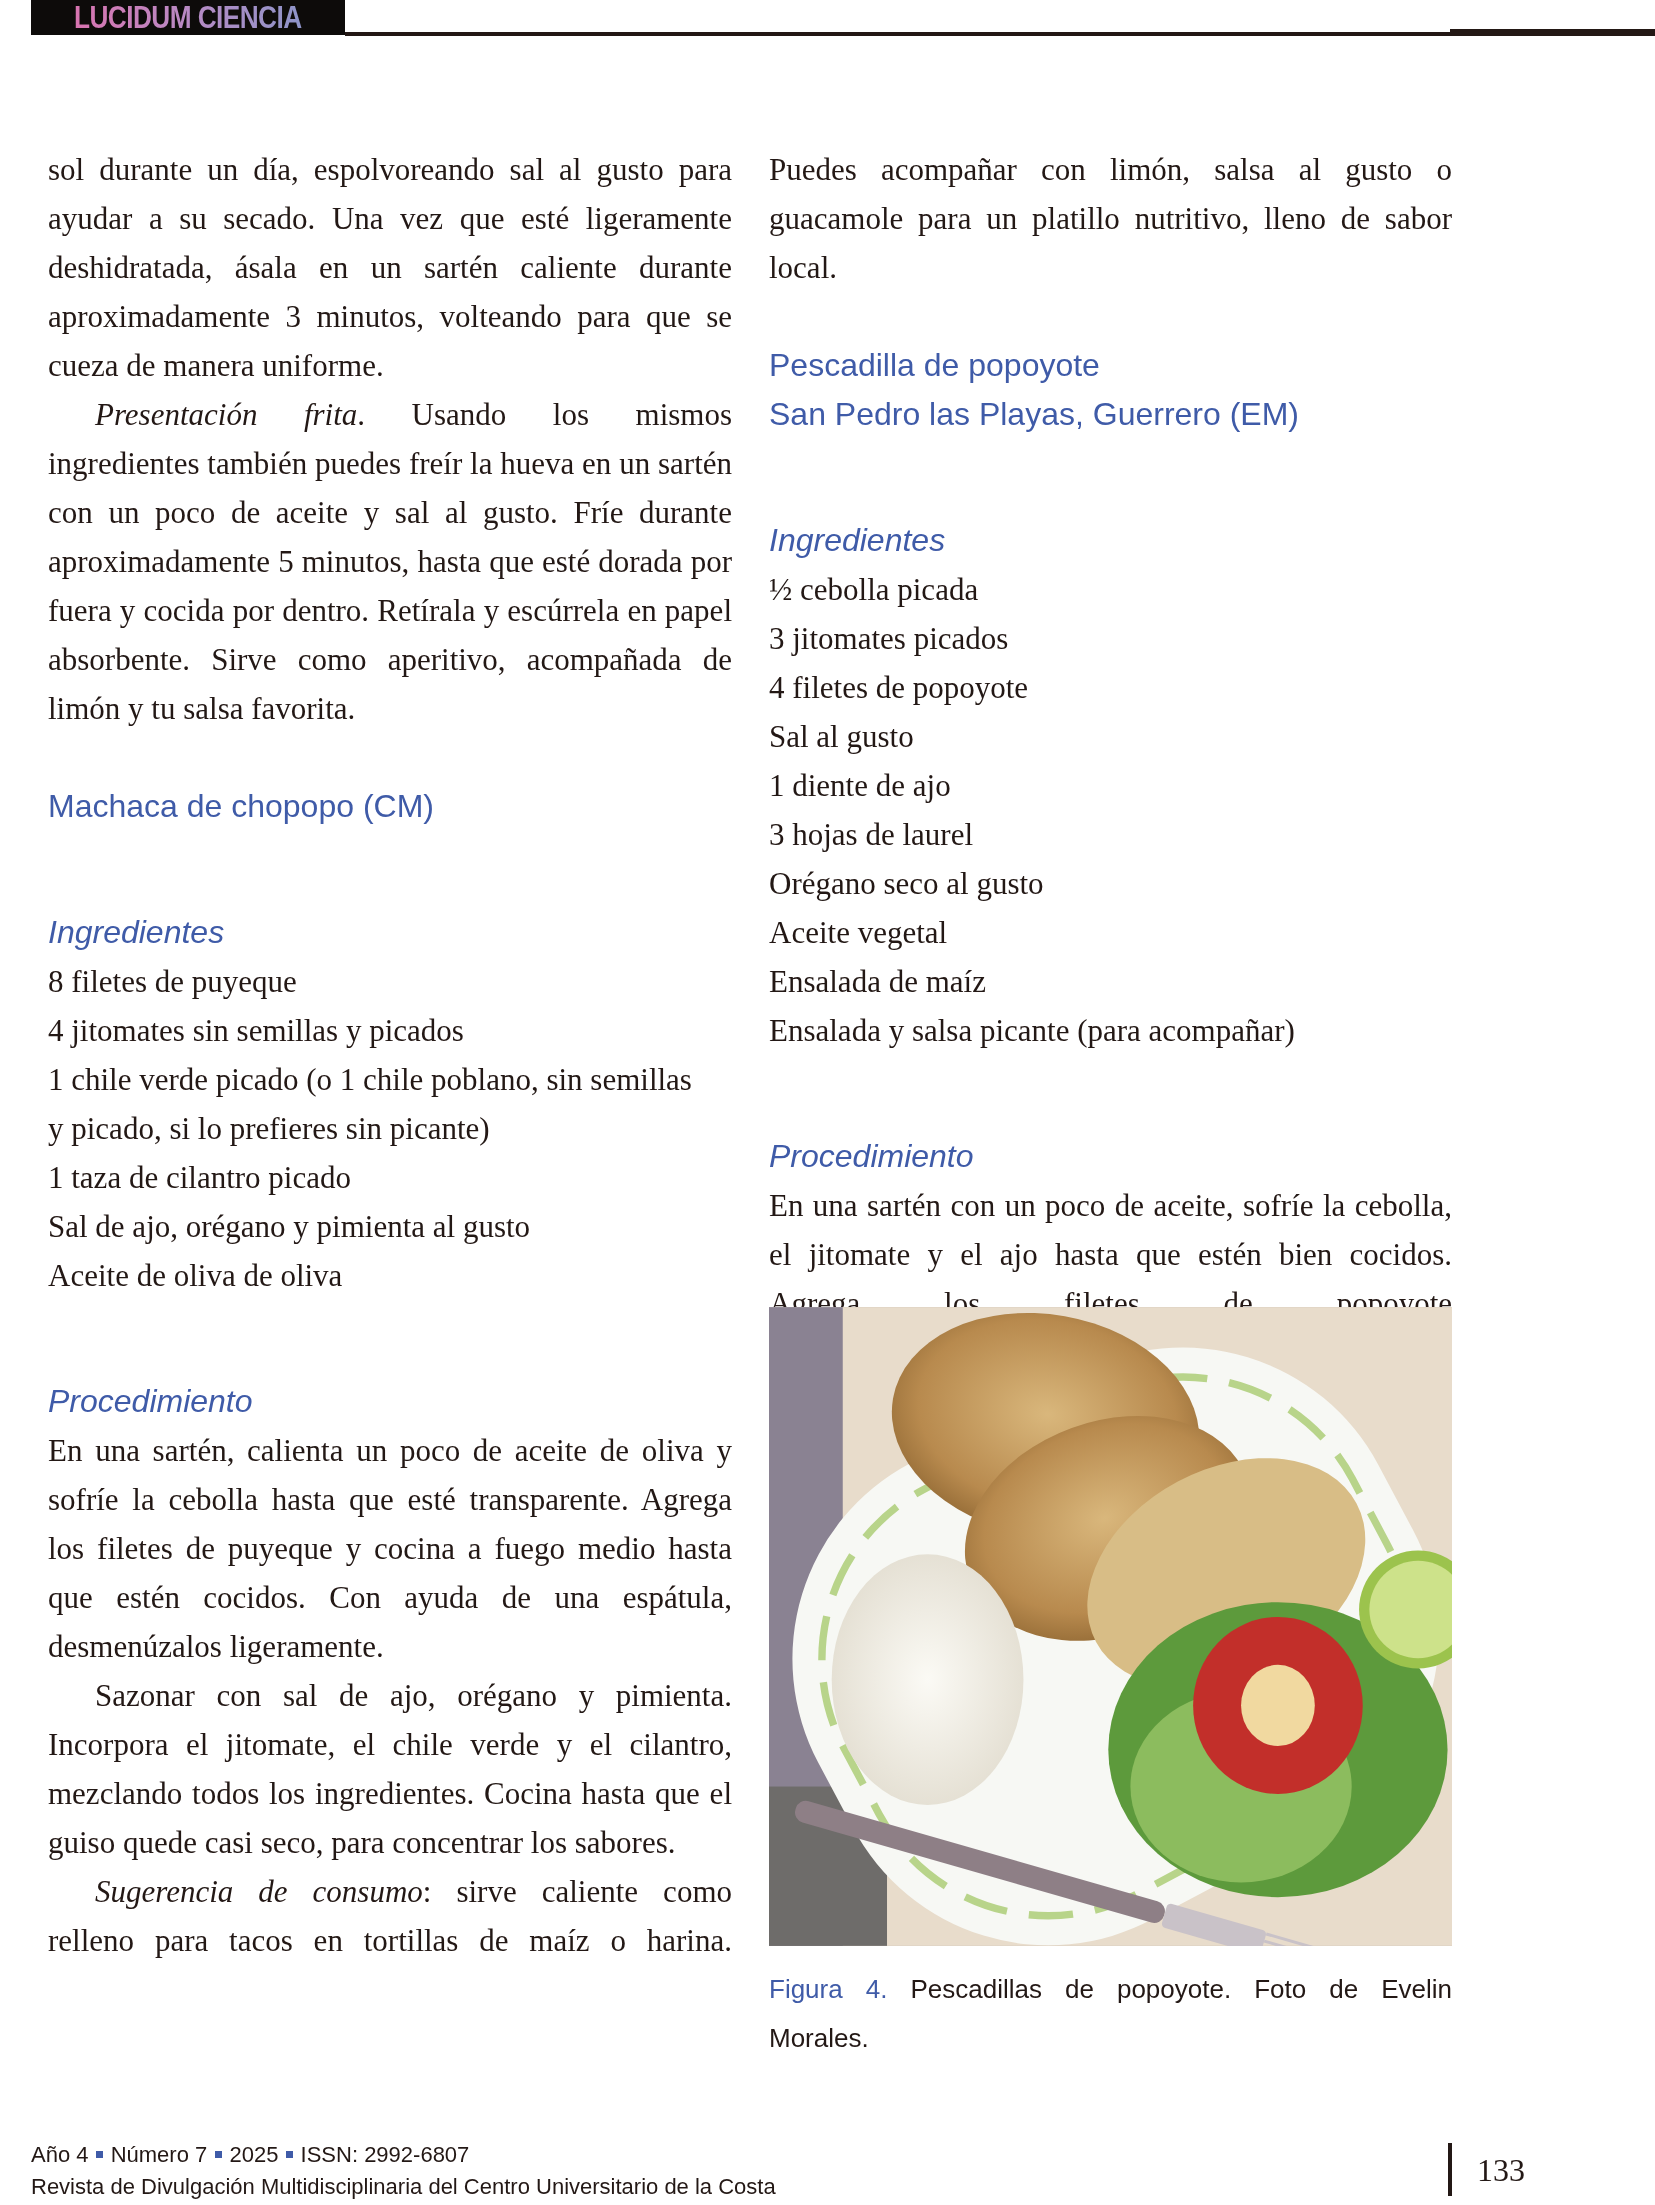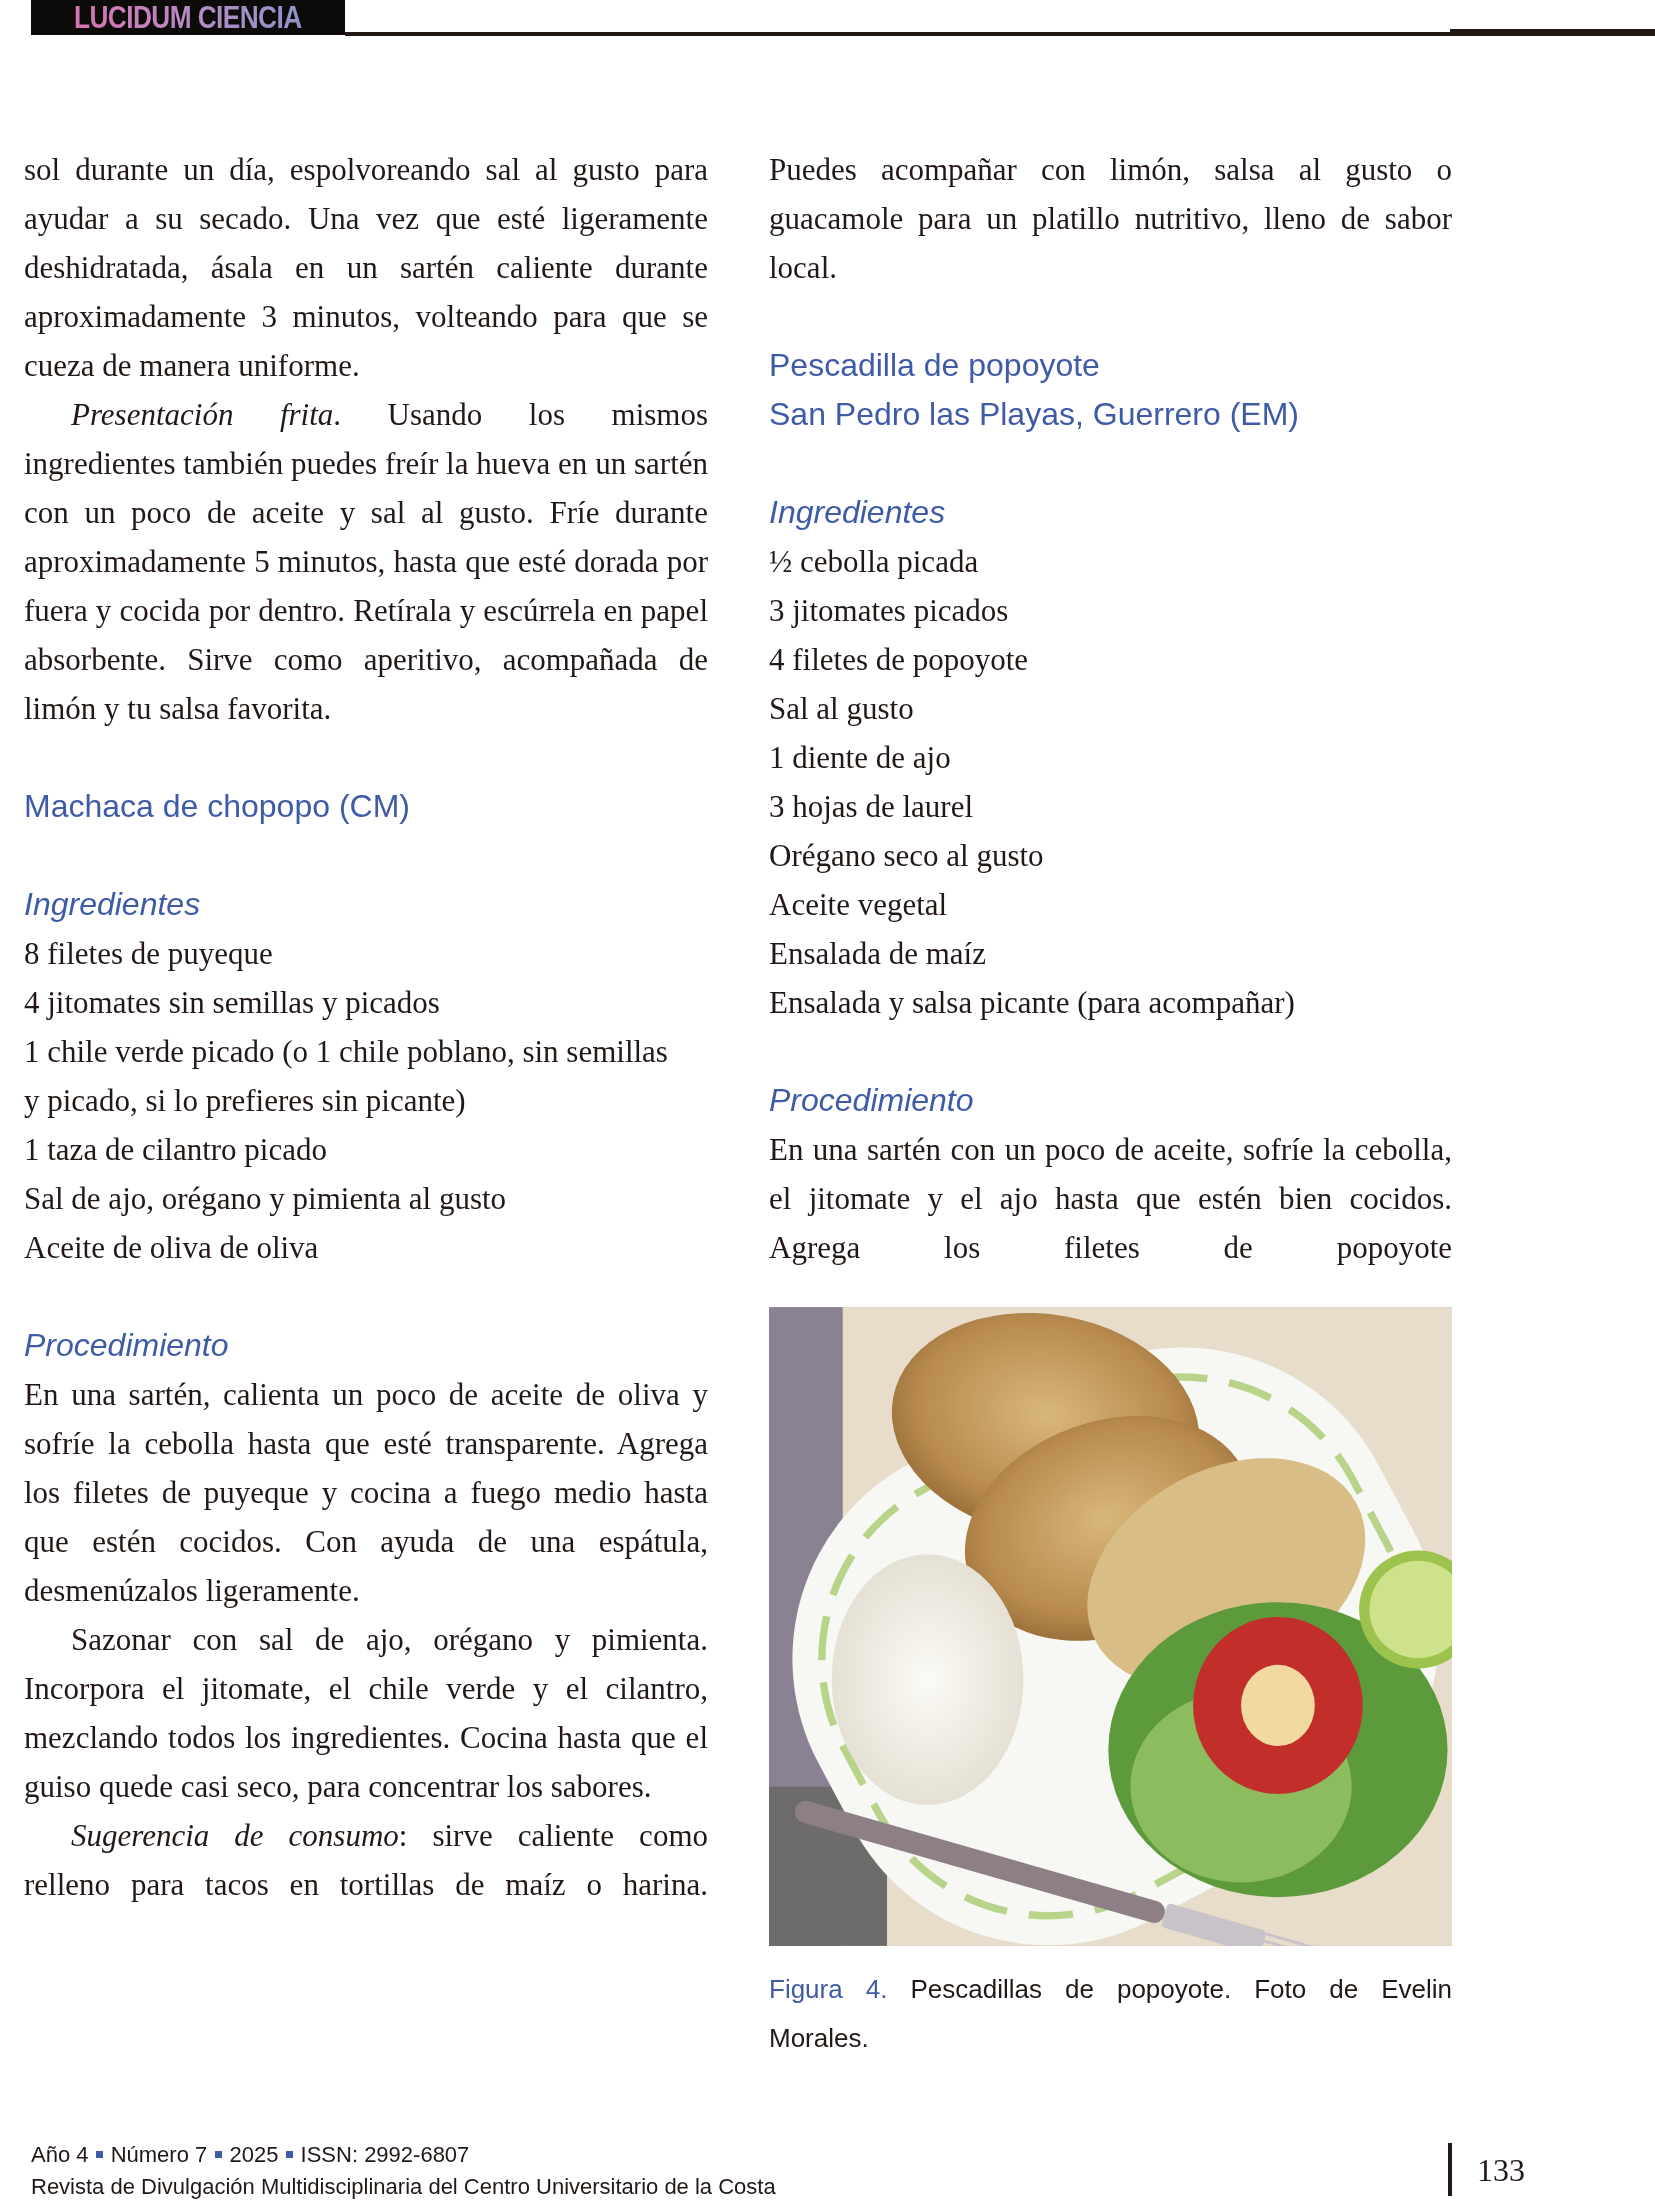--- a/index.html
+++ b/index.html
@@ -17,33 +17,33 @@
     font-size: 32px; letter-spacing: -0.7px; transform: scaleX(0.82); white-space: nowrap;
     background: linear-gradient(90deg, #d874b0 0%, #b88ac4 50%, #8e94c8 100%);
     -webkit-background-clip: text; background-clip: text; color: transparent;
     line-height: 35px;
   }
   .header-rule { position: absolute; left: 345px; right: 0; top: 32px; height: 3.7px; background: #231815; }
   .header-rule-thick { position: absolute; left: 1450px; right: 0; top: 29px; height: 7.4px; background: #231815; }
 
   
   .col { position: absolute; top: 145px; width: 684px; }
-  .col-left { left: 24px; }
+  .col-left { left: 48px; }
   .col-right { left: 769px; width: 683px; }
 
   .p { font-size: 31px; line-height: 49px; text-align: justify; hyphens: none; }
   .p.indent { text-indent: 47px; }
   .p em { font-style: italic; }
   .p.last { text-align-last: left; }
   .p.justify-last { text-align-last: justify; }
 
   .h-recipe { font-family: "Liberation Sans", "DejaVu Sans", sans-serif; color: #3f5ba8; font-size: 32px; line-height: 49px; }
   .h-recipe b { font-weight: 400; }
   .h-recipe .normal { font-weight: 400; }
-  .h-sub { font-family: "Liberation Sans", "DejaVu Sans", sans-serif; color: #3f5ba8; font-size: 32px; font-style: italic; font-weight: 400; line-height: 49px; }
+  .h-sub { font-family: "Liberation Sans", "DejaVu Sans", sans-serif; color: #3f5ba8; font-size: 32px; font-style: italic; font-weight: 400; line-height: 49px; margin-top: 28px; }
 
   .gap { height: 49px; }
   .list-item { font-size: 31px; line-height: 49px; }
 
   
   .figure-photo {
     position: absolute; left: 769px; top: 1307px; width: 683px; height: 639px; overflow: hidden;
     background: #b9b1a6;
   }
   .figure-caption {

